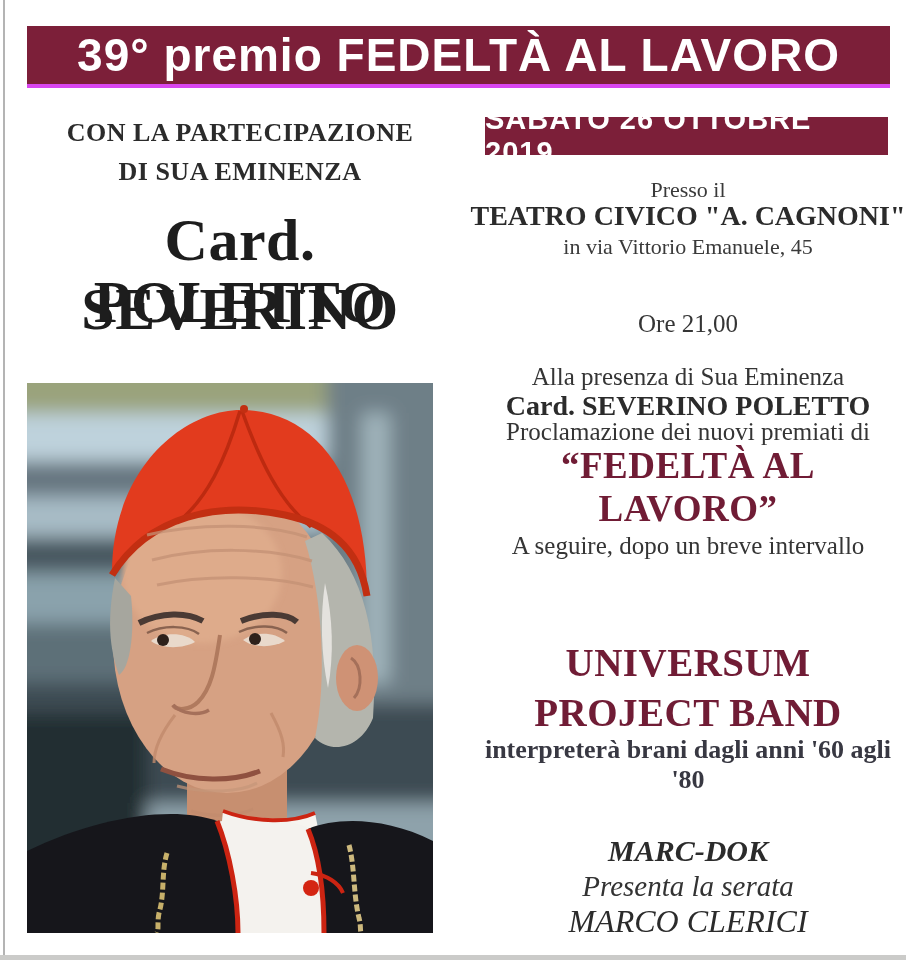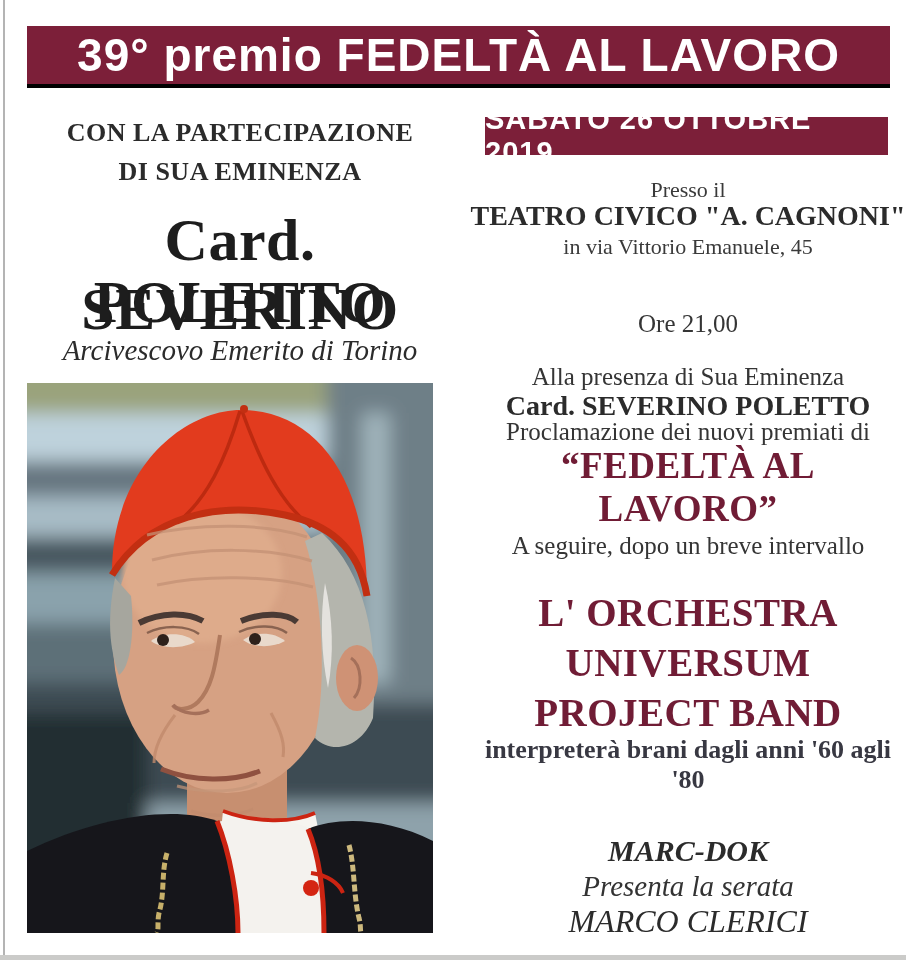--- a/index.html
+++ b/index.html
@@ -17,21 +17,21 @@
 
   
   .banner{
     background:#7c1f39;
     color:#ffffff;
     font-family:"Liberation Sans", sans-serif;
     font-weight:800;
     display:flex;align-items:center;justify-content:center;
     letter-spacing:1px;
   }
-  .title-banner{left:27px;top:26px;width:863px;height:58px;font-size:46px;border-bottom:4px solid #000000;}
+  .title-banner{left:27px;top:26px;width:863px;height:58px;font-size:46px;border-bottom:4px solid #d946ef;}
   .date-banner{left:485px;top:117px;width:403px;height:38px;font-size:29px;}
 
   
   .left-col-text{left:17px;width:446px;text-align:center;}
   .intro-line{font-weight:700;font-size:26px;color:#2b2b2b;letter-spacing:.5px;}
   .name-line{font-weight:700;font-size:60px;color:#1d1d1d;letter-spacing:.5px;}
   .subtitle-line{font-style:italic;font-size:29px;color:#2b2b2b;}
 
   
   .right-col-text{left:470px;width:436px;text-align:center;}
@@ -57,21 +57,20 @@
   <div class="abs bottom-strip"></div>
 
   <div class="abs banner title-banner">
     <span>39° premio FEDELTÀ AL LAVORO</span>
   </div>
 
   <div class="abs left-col-text intro-line" style="top:118px;">CON LA PARTECIPAZIONE</div>
   <div class="abs left-col-text intro-line" style="top:157px;">DI  SUA EMINENZA</div>
   <div class="abs left-col-text name-line" style="top:206px;">Card. SEVERINO</div>
   <div class="abs left-col-text name-line" style="top:268px;">POLETTO</div>
-  <div class="abs left-col-text subtitle-line" style="top:334px;">Arcivescovo Emerito di Torino</div>
 
   <div class="abs photo">
     <svg viewBox="0 0 406 550" xmlns="http://www.w3.org/2000/svg">
       <defs>
         <filter id="bgblur" x="-20%" y="-20%" width="140%" height="140%">
             <feGaussianBlur stdDeviation="9"></feGaussianBlur>
           </filter>
         <filter id="softblur" x="-20%" y="-20%" width="140%" height="140%">
             <feGaussianBlur stdDeviation="3"></feGaussianBlur>
           </filter>
@@ -168,21 +167,20 @@
 
   <div class="abs right-col-text t-body" style="top:310px;">Ore 21,00</div>
 
   <div class="abs right-col-text t-body" style="top:363px;">Alla presenza di Sua Eminenza</div>
   <div class="abs right-col-text t-bold" style="top:390px;">Card. SEVERINO POLETTO</div>
   <div class="abs right-col-text t-body" style="top:418px;">Proclamazione dei nuovi premiati di</div>
   <div class="abs right-col-text t-award" style="top:444px;">“FEDELTÀ AL LAVORO”</div>
 
   <div class="abs right-col-text t-body" style="top:532px;">A seguire, dopo un breve intervallo</div>
 
-  <div class="abs right-col-text t-orch" style="top:590px;">L' ORCHESTRA</div>
   <div class="abs right-col-text t-orch" style="top:640px;">UNIVERSUM</div>
   <div class="abs right-col-text t-orch" style="top:690px;">PROJECT BAND</div>
   <div class="abs right-col-text t-repertoire" style="top:735px;">interpreterà brani dagli anni '60 agli '80</div>
 
   <div class="abs right-col-text t-italic-bold" style="top:834px;">MARC-DOK</div>
   <div class="abs right-col-text t-italic" style="top:870px;">Presenta la serata</div>
   <div class="abs right-col-text t-italic-bold-lg" style="top:903px;">MARCO CLERICI</div>
 
 </div>
 

